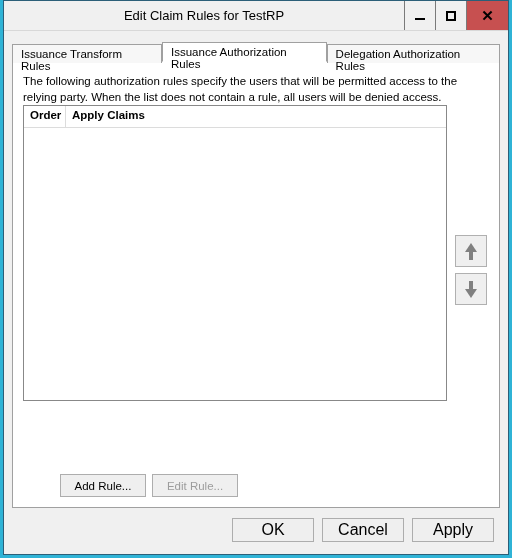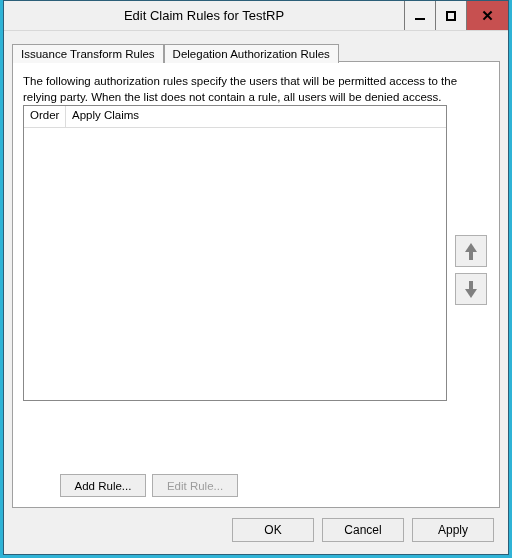--- a/index.html
+++ b/index.html
@@ -101,20 +101,21 @@
     z-index: 1;
   }
   .desc {
     font-size: 11.5px;
     color: #000;
     line-height: 1.35;
   }
   .list-area {
     position: relative;
     height: 310px;
+    font-weight: bold;
   }
   .listview {
     position: absolute;
     left: 0; top: 0;
     right: 42px;
     bottom: 14px;
     border: 1px solid #888;
     background: #ffffff;
   }
   .lv-header {
@@ -187,21 +188,21 @@
     display: flex;
     justify-content: flex-end;
     gap: 8px;
     padding: 10px 6px 4px 6px;
   }
   .dlg-btn {
     width: 82px;
     height: 24px;
     border: 1px solid #adadad;
     background: #efefef;
-    font-size: 12px;
+    font-size: 16px;
     display: flex;
     align-items: center;
     justify-content: center;
     color: #000;
   }
 </style>
 </head>
 <body>
 
 <div class="window">
@@ -216,20 +217,21 @@
       </div>
       <div class="tbtn close">
         <div class="close-x">✕</div>
       </div>
     </div>
   </div>
 
   <div class="client">
     <div class="tabs-row">
       <div class="tab inactive">Issuance Transform Rules</div>
+      <div class="tab active">Issuance Authorization Rules</div>
       <div class="tab inactive">Delegation Authorization Rules</div>
     </div>
 
     <div class="tab-panel">
       <div class="desc">The following authorization rules specify the users that will be permitted access to the relying party. When the list does not contain a rule, all users will be denied access.</div>
 
       <div class="list-area">
         <div class="listview">
           <div class="lv-header">
             <div class="lv-col order">Order</div>

